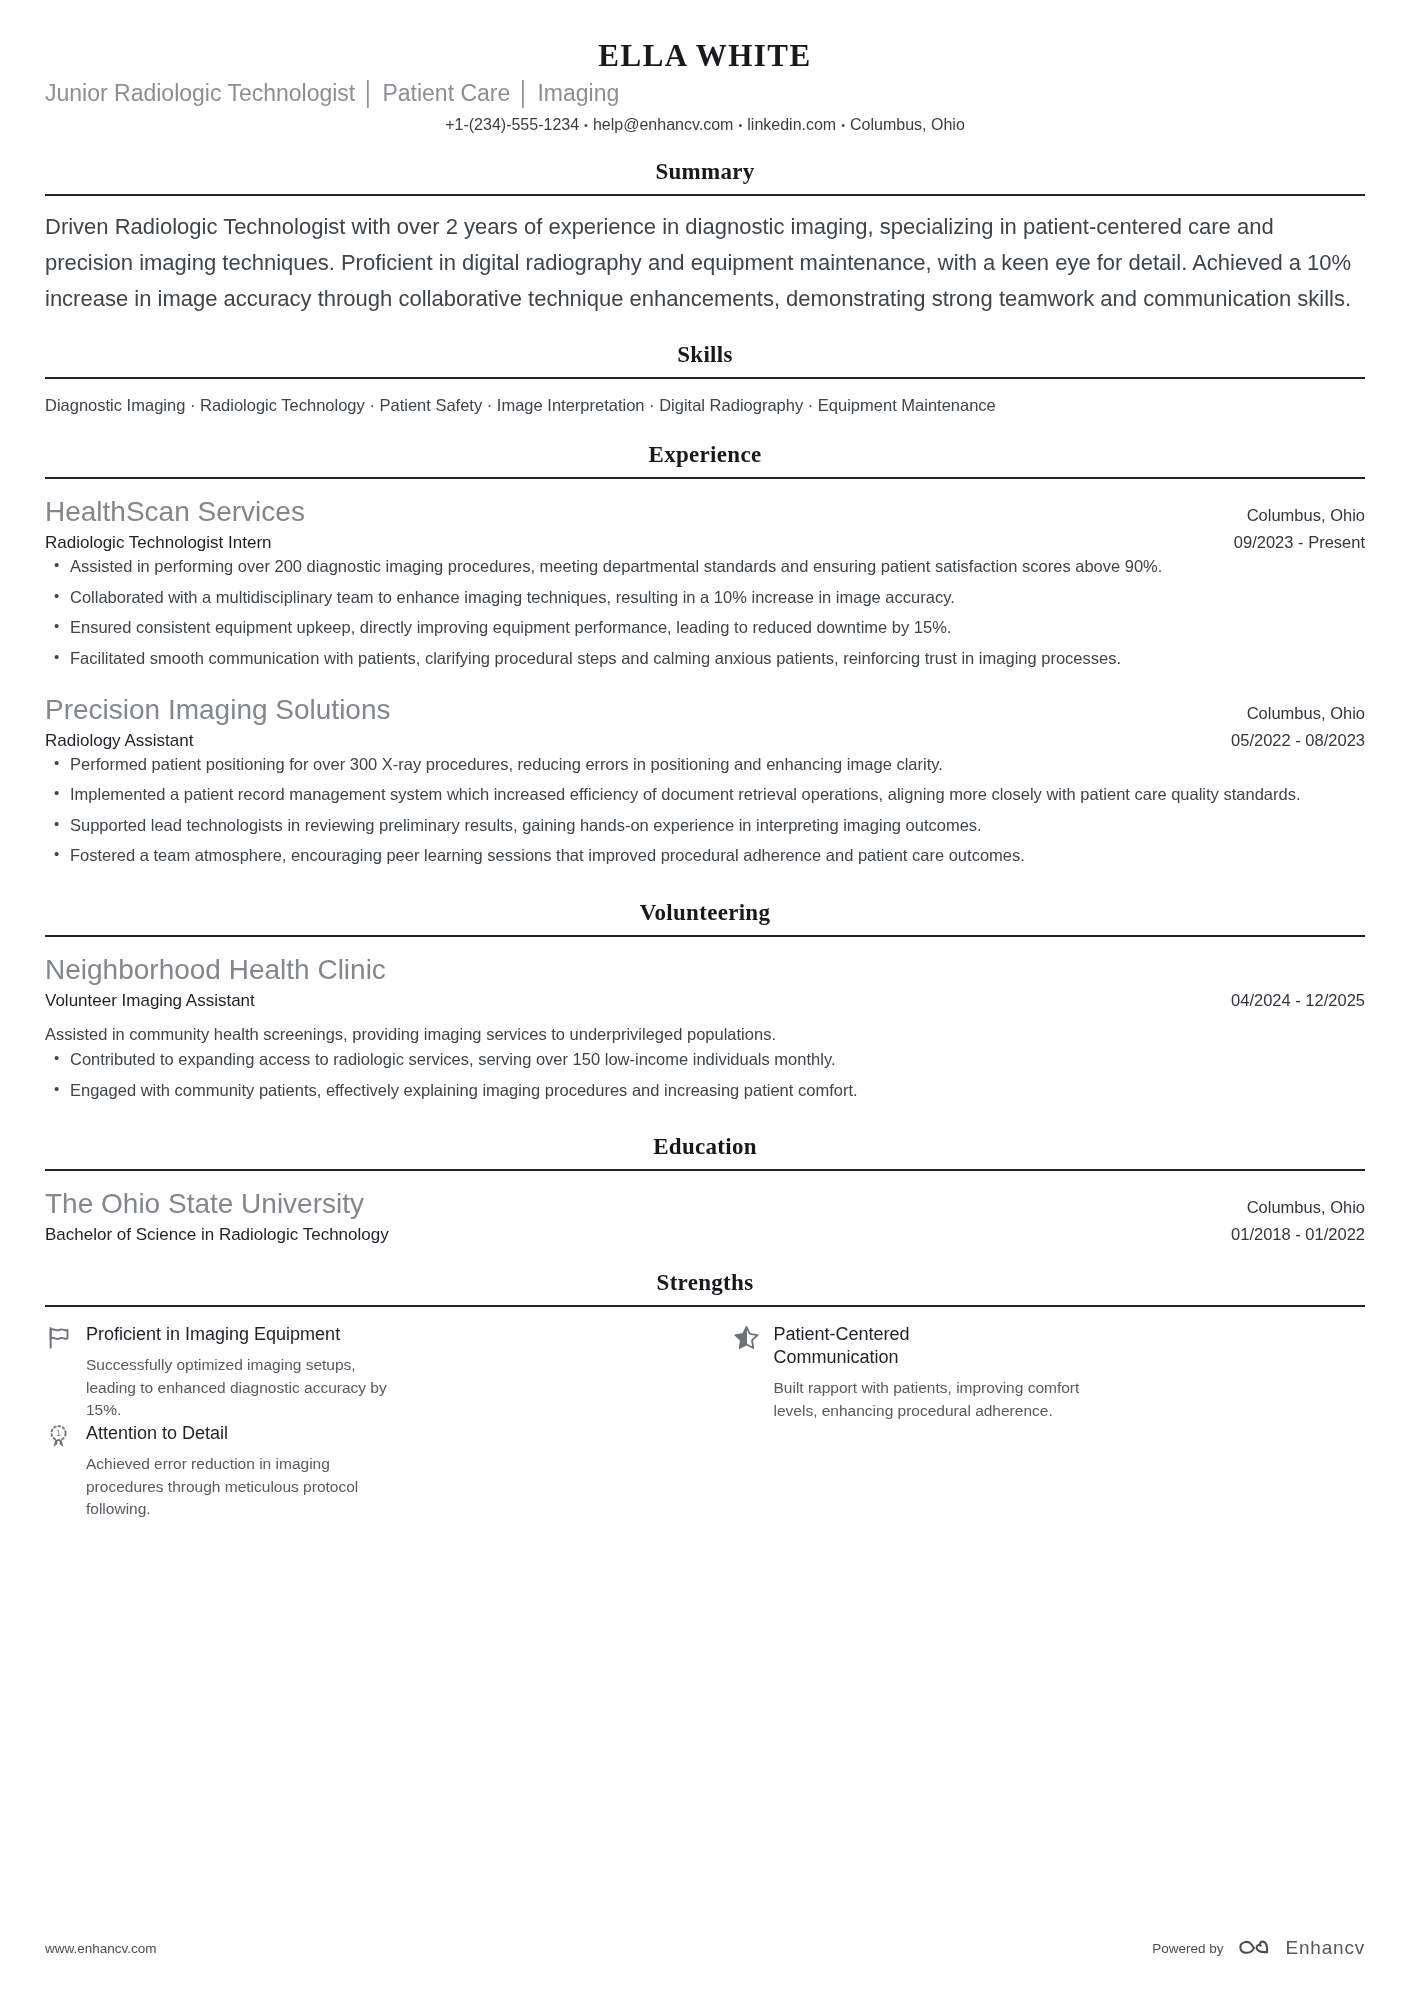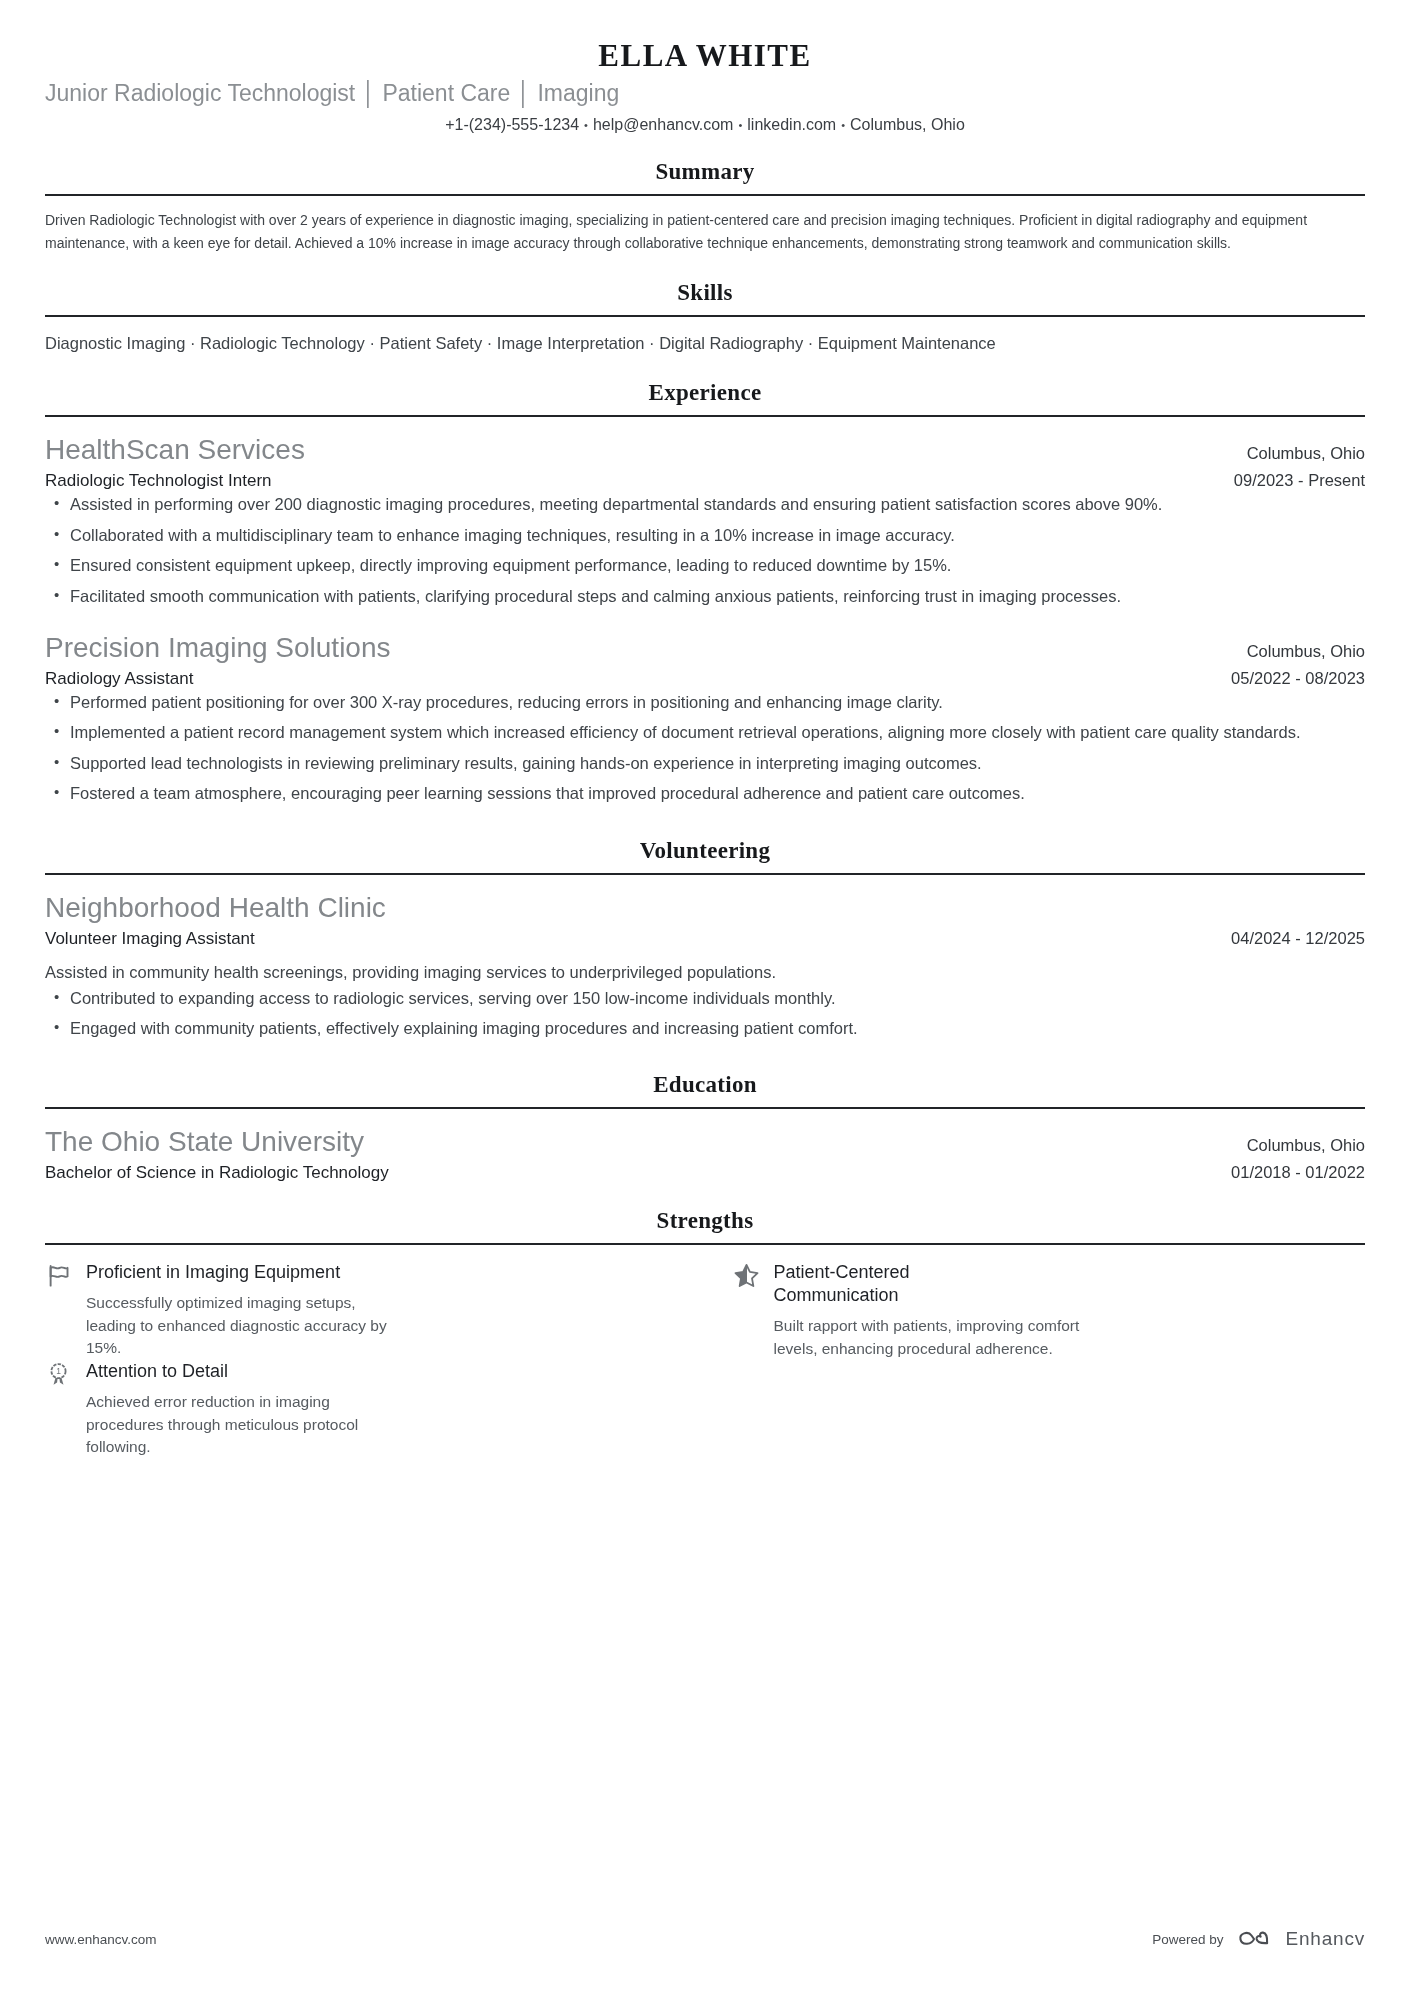--- a/index.html
+++ b/index.html
@@ -1,20 +1,20 @@
 <!DOCTYPE html>
 <html><head>
 <meta charset="utf-8">
 <style>
   * { margin:0; padding:0; box-sizing:border-box; }
   html,body { background:#ffffff; }
   body { width:1410px; }
   .page {
     width:1410px; min-height:1995px;
-    padding:38px 45px 43px 45px;
+    padding:38px 45px 34px 45px;
     display:flex; flex-direction:column;
     font-family:"Liberation Sans", sans-serif;
     background:#ffffff;
   }
   
   .name {
     font-family:"Liberation Serif", serif;
     font-size:31px; font-weight:700; letter-spacing:1.5px;
     text-align:center; color:#17191c;
   }
@@ -30,21 +30,21 @@
   .contact .sep { font-size:11px; color:#44484d; }
   
   section { margin-top:25px; }
   .sec-title {
     font-family:"Liberation Serif", serif;
     font-size:23px; font-weight:700; color:#17191c;
     text-align:center; letter-spacing:0.3px;
     margin-bottom:9px;
   }
   .rule { border-top:2px solid #212428; height:0; }
-  .body-text { margin-top:13px; font-size:14px; color:#3f4449; line-height:1.63; }
+  .body-text { margin-top:13px; font-size:22px; color:#3f4449; line-height:1.63; }
   .skills-line { margin-top:14px; font-size:16.5px; color:#3f4449; line-height:1.5; }
   
   .entry { margin-top:17px; }
   .entry + .entry { margin-top:24px; }
   .row { display:flex; justify-content:space-between; align-items:baseline; }
   .row + .row { margin-top:5px; }
   .company { font-size:28px; color:#83878b; font-weight:400; }
   .role { font-size:17px; color:#1e2126; }
   .meta { font-size:16.5px; color:#33373c; white-space:nowrap; }
   ul.bullets { list-style:none; margin-top:2px; }

